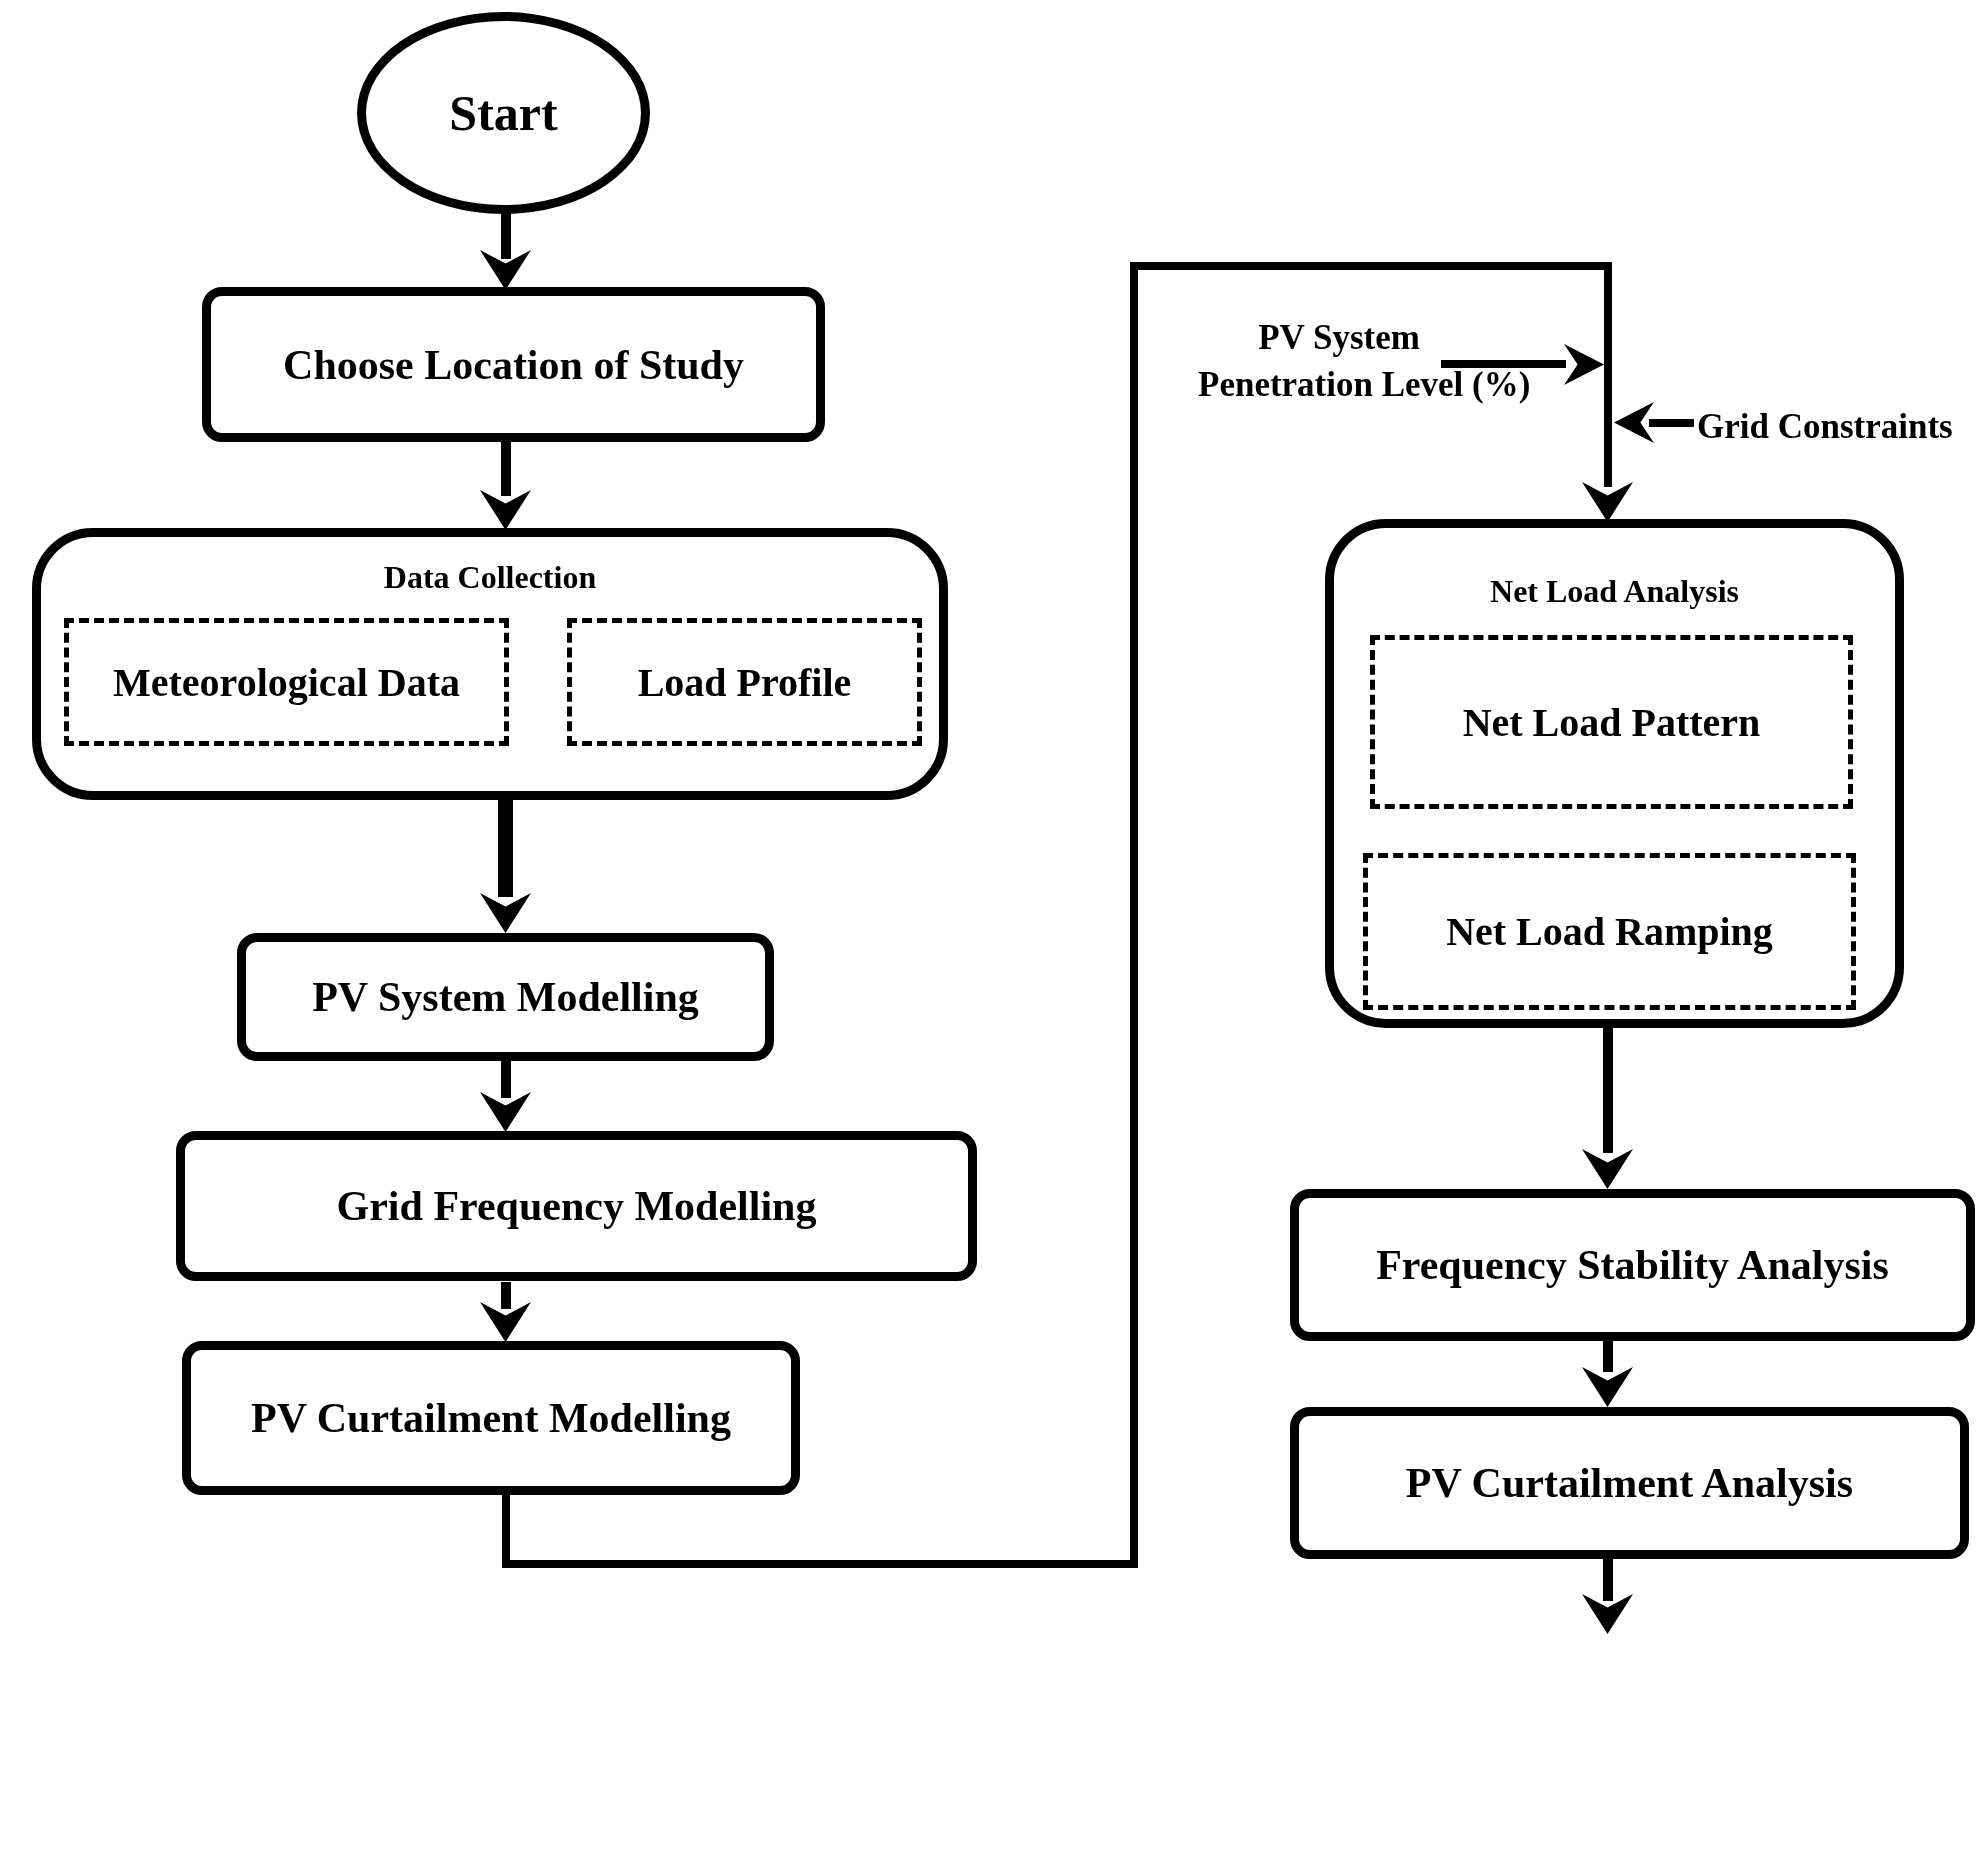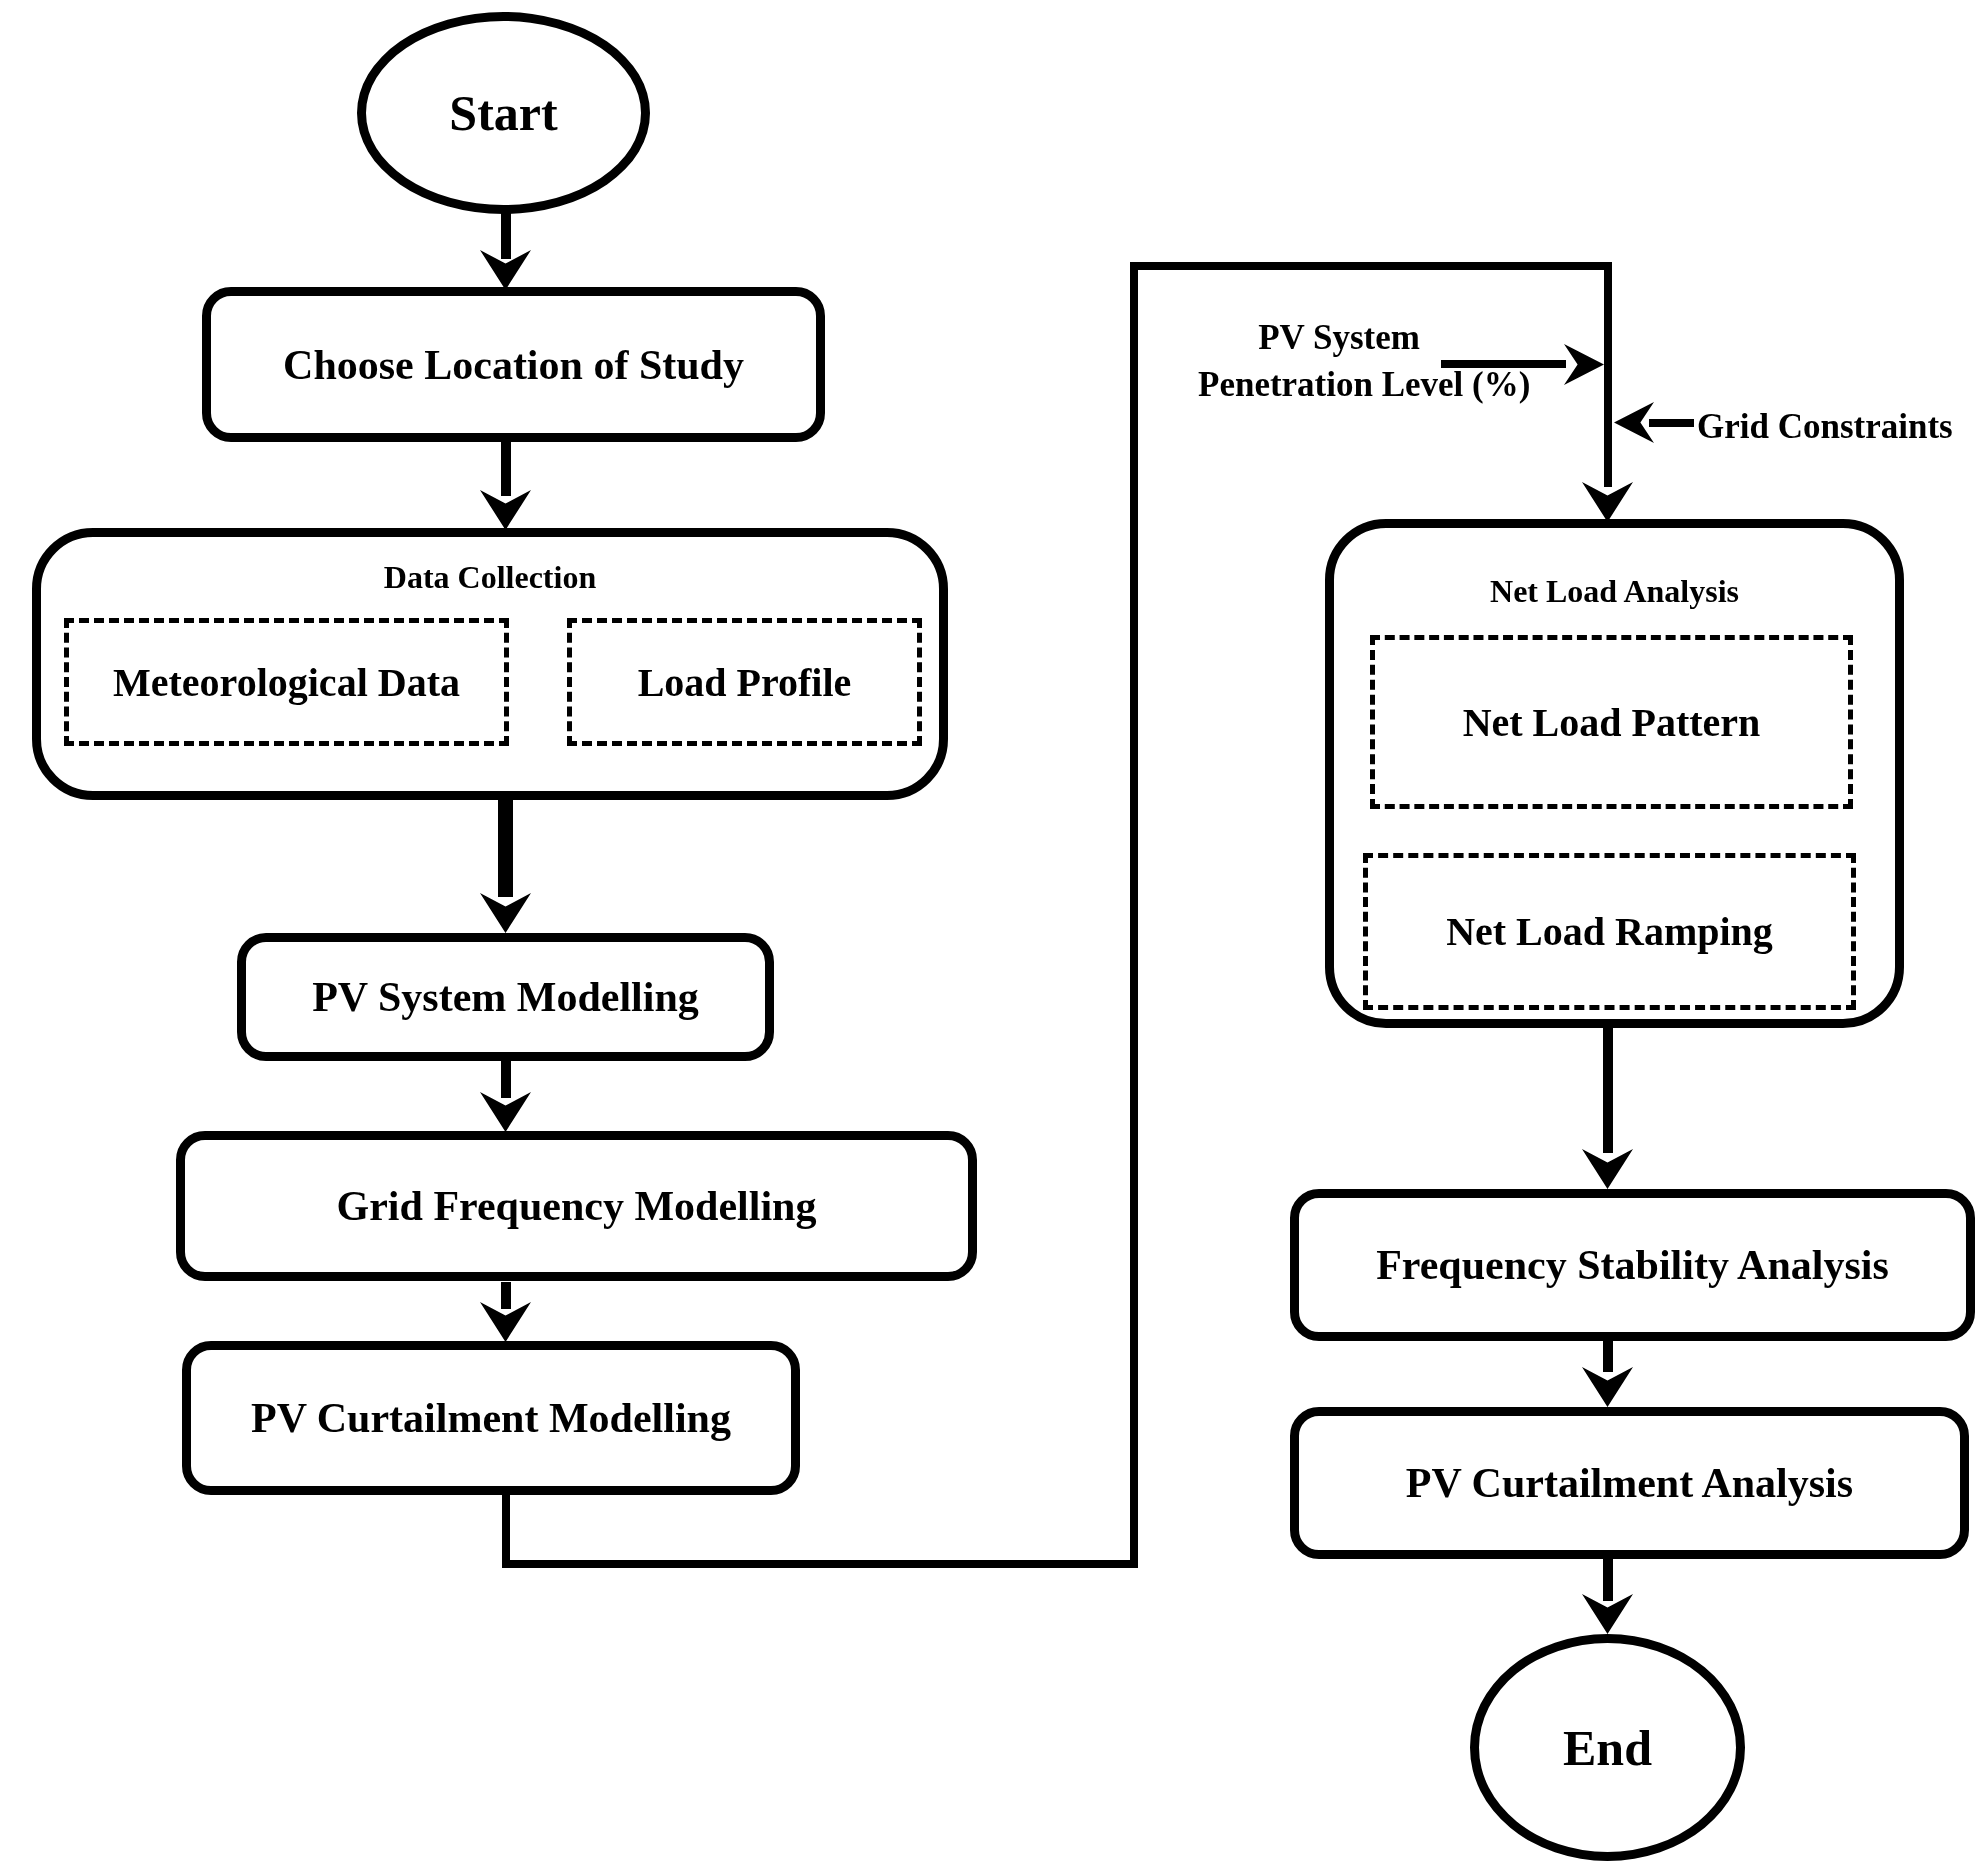--- a/index.html
+++ b/index.html
@@ -4,21 +4,21 @@
 <style>
   html, body { margin:0; padding:0; background:#ffffff; }
   body { width:1985px; height:1867px; position:relative;
          font-family:"Liberation Serif", serif; color:#000; }
   .stage { position:absolute; left:0; top:0; width:1985px; height:1867px; }
 
   
   .node { position:absolute; box-sizing:border-box; background:#fff;
           border:9px solid #000; display:flex; align-items:center;
           justify-content:center; text-align:left; font-weight:bold; }
-  .rounded { border-radius:29px; }
+  .rounded { border-radius:20px; }
   .ellipse { border-radius:50%; border-width:9.6px; font-size:50px; }
   .f66 { font-size:42px; }
   .container-box { position:absolute; box-sizing:border-box; background:#fff;
           border:9.6px solid #000; border-radius:61px; }
   .container-title { text-align:center; font-weight:bold; font-size:32px; }
   .dashed { position:absolute; box-sizing:border-box; border:5.8px dashed #000;
           display:flex; align-items:center; justify-content:center;
           font-weight:bold; font-size:40px; text-align:center; background:#fff; }
   .line { position:absolute; background:#000; }
   .head { position:absolute; background:#000; }
@@ -149,16 +149,15 @@
   <div class="node rounded f66" id="n-freq">Frequency Stability Analysis</div>
 
   <div class="line" id="b3-stem"></div>
   <div class="head down" id="b3-head"></div>
 
   <div class="node rounded f66" id="n-pvcurta">PV Curtailment Analysis</div>
 
   <div class="line" id="b4-stem"></div>
   <div class="head down" id="b4-head"></div>
 
-  <div class="node ellipse" id="n-end">End</div>
 
 </div>
 
 
 </body></html>

